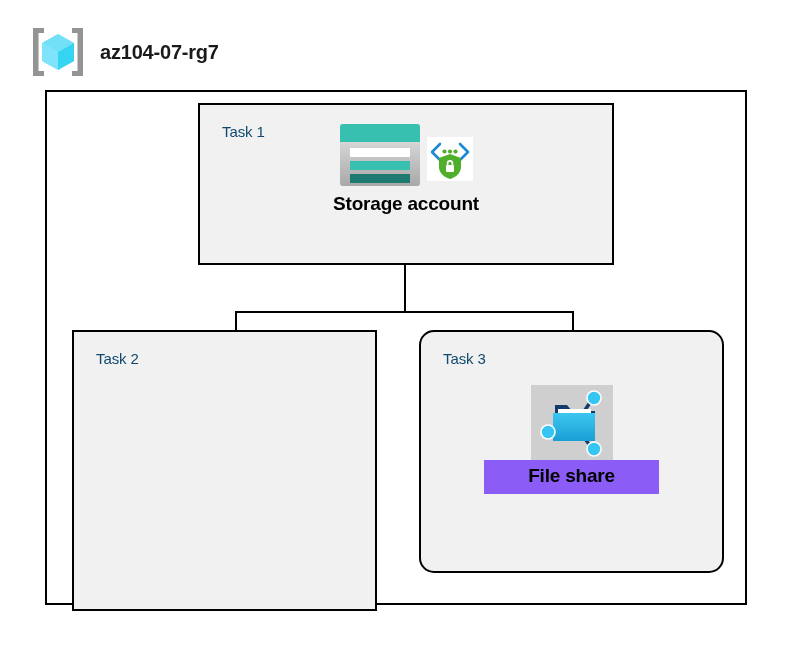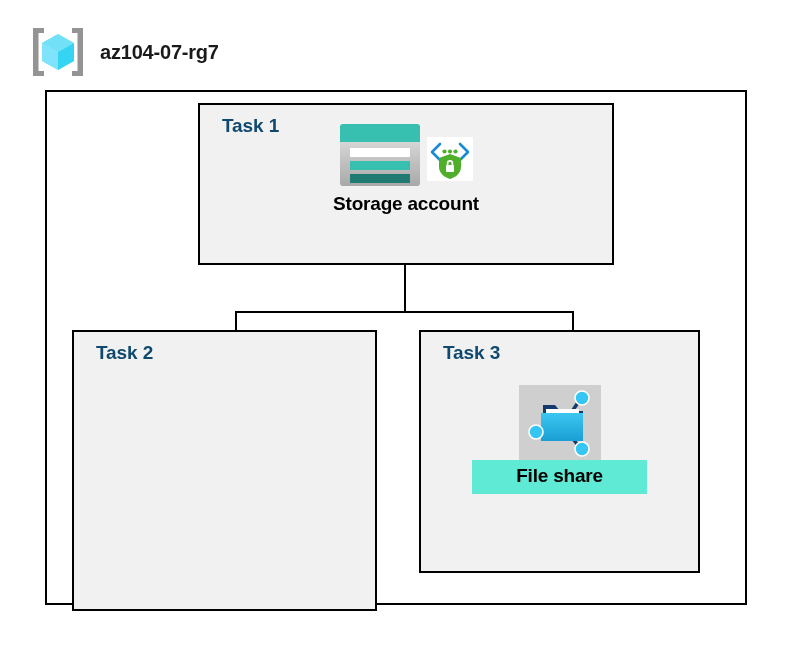--- a/index.html
+++ b/index.html
@@ -58,28 +58,28 @@
 
   
   .task-box {
     position: absolute;
     background: #f1f1f1;
     border: 2px solid #000000;
     box-sizing: border-box;
   }
   .task-1 { left: 198px; top: 103px; width: 416px; height: 162px; }
   .task-2 { left: 72px;  top: 330px; width: 305px; height: 281px; }
-  .task-3 { left: 419px; top: 330px; width: 281px; height: 243px; }
+  .task-3 { left: 419px; top: 330px; width: 305px; height: 243px; border-radius: 15px; }
 
   .task-label {
     position: absolute;
     left: 22px;
-    top: 10px;
-    font-size: 19px;
-    font-weight: bold;
+    top: 18px;
+    font-size: 15px;
+    font-weight: normal;
     color: #10496f;
     letter-spacing: -0.1px;
     white-space: nowrap;
   }
 
   
   .node {
     position: absolute;
     display: flex;
     flex-direction: column;
@@ -123,21 +123,21 @@
     top: 53px;
   }
   .file-icon-plate {
     background: #cfcfcf;
     padding: 4px 8px 3px 8px;
     display: flex;
     justify-content: center;
   }
   .file-icon { width: 66px; height: 68px; display: block; }
   .file-caption-plate {
-    background: #5eead4;
+    background: #8b5cf6;
     padding: 5px 44px 7px 44px;
     display: flex;
     justify-content: center;
   }
 
   
   .connectors {
     position: absolute;
     left: 0;
     top: 0;

